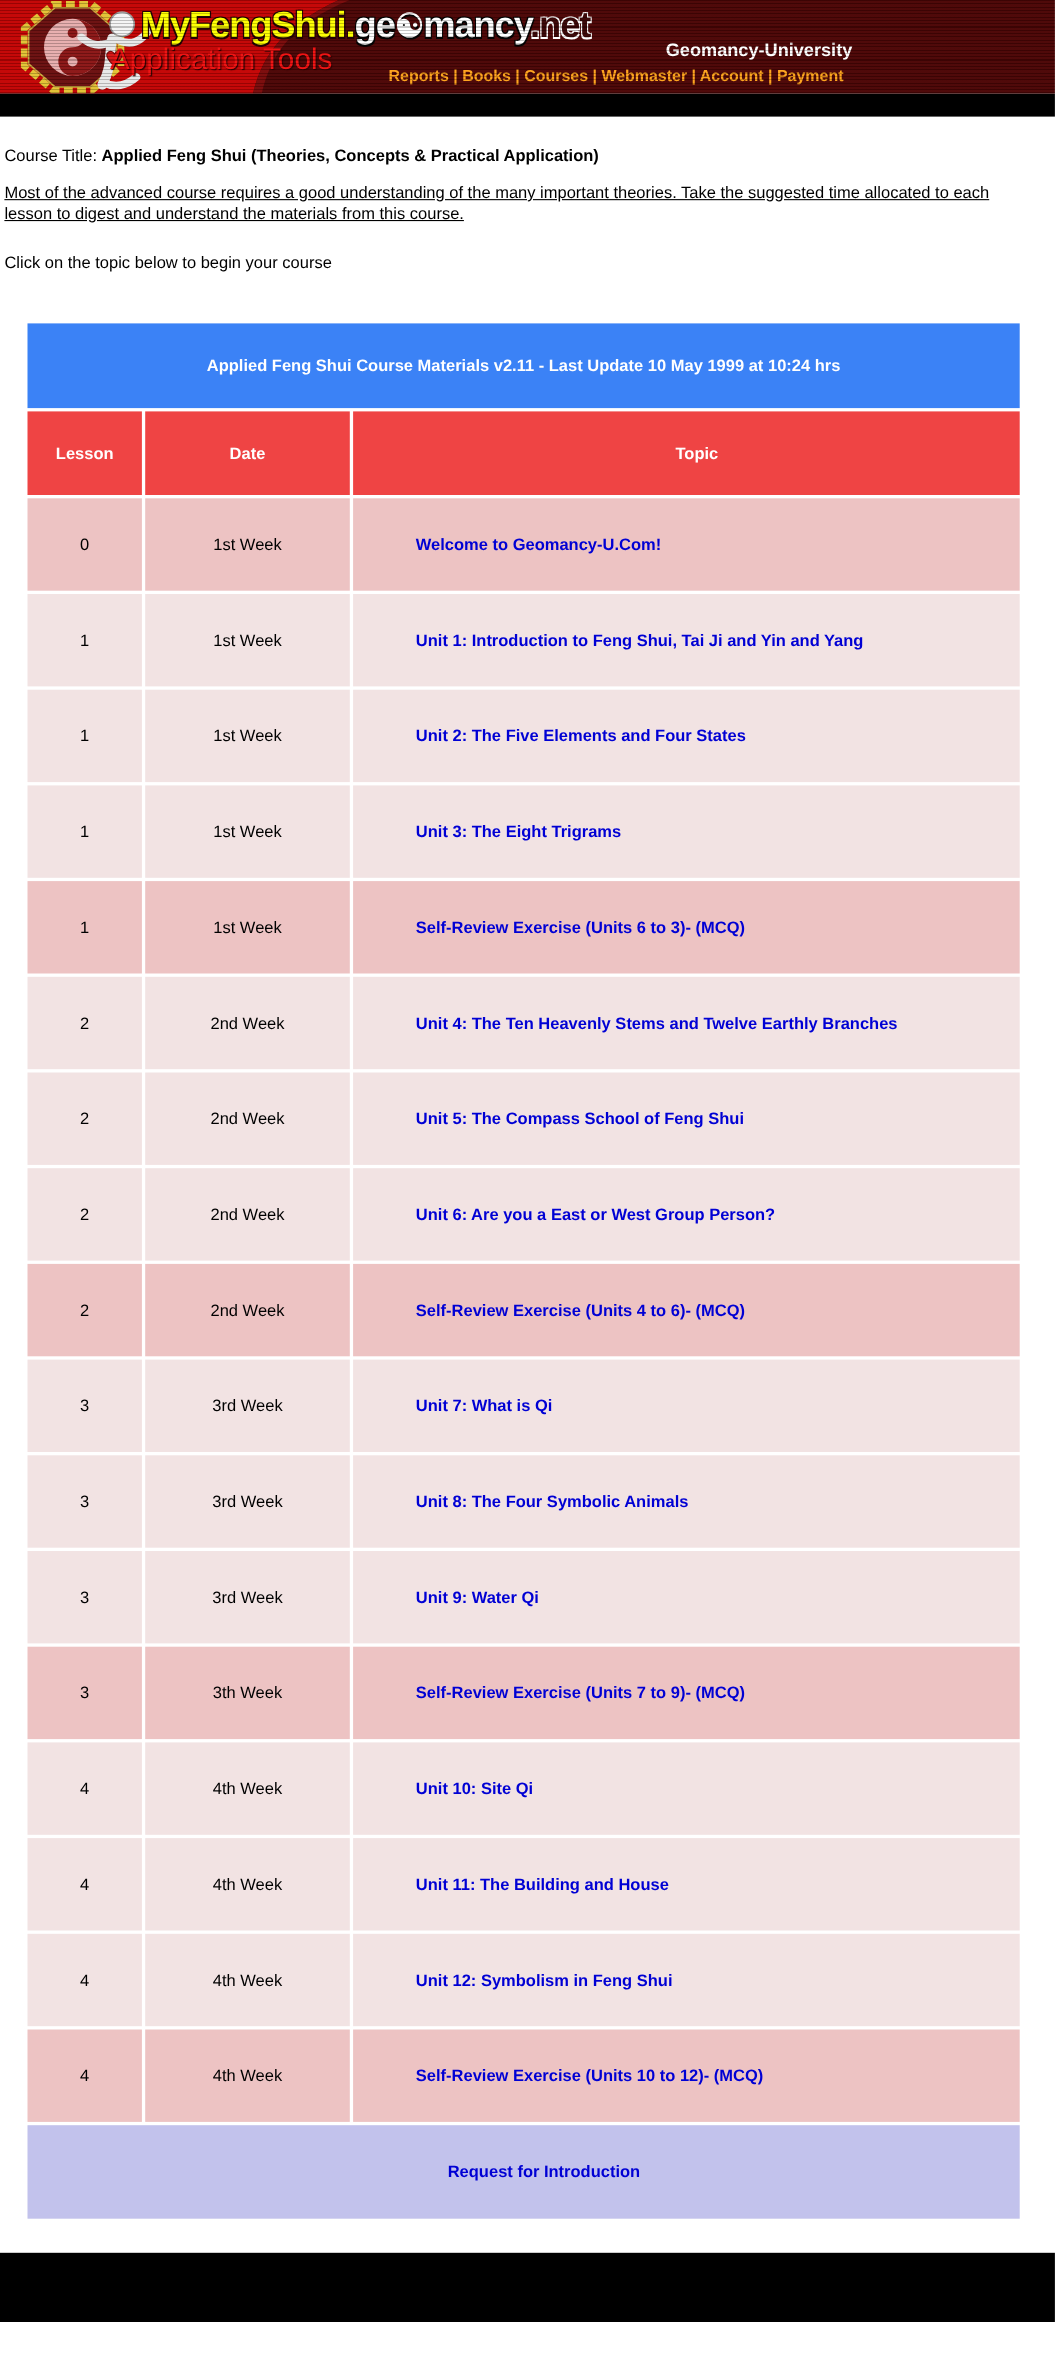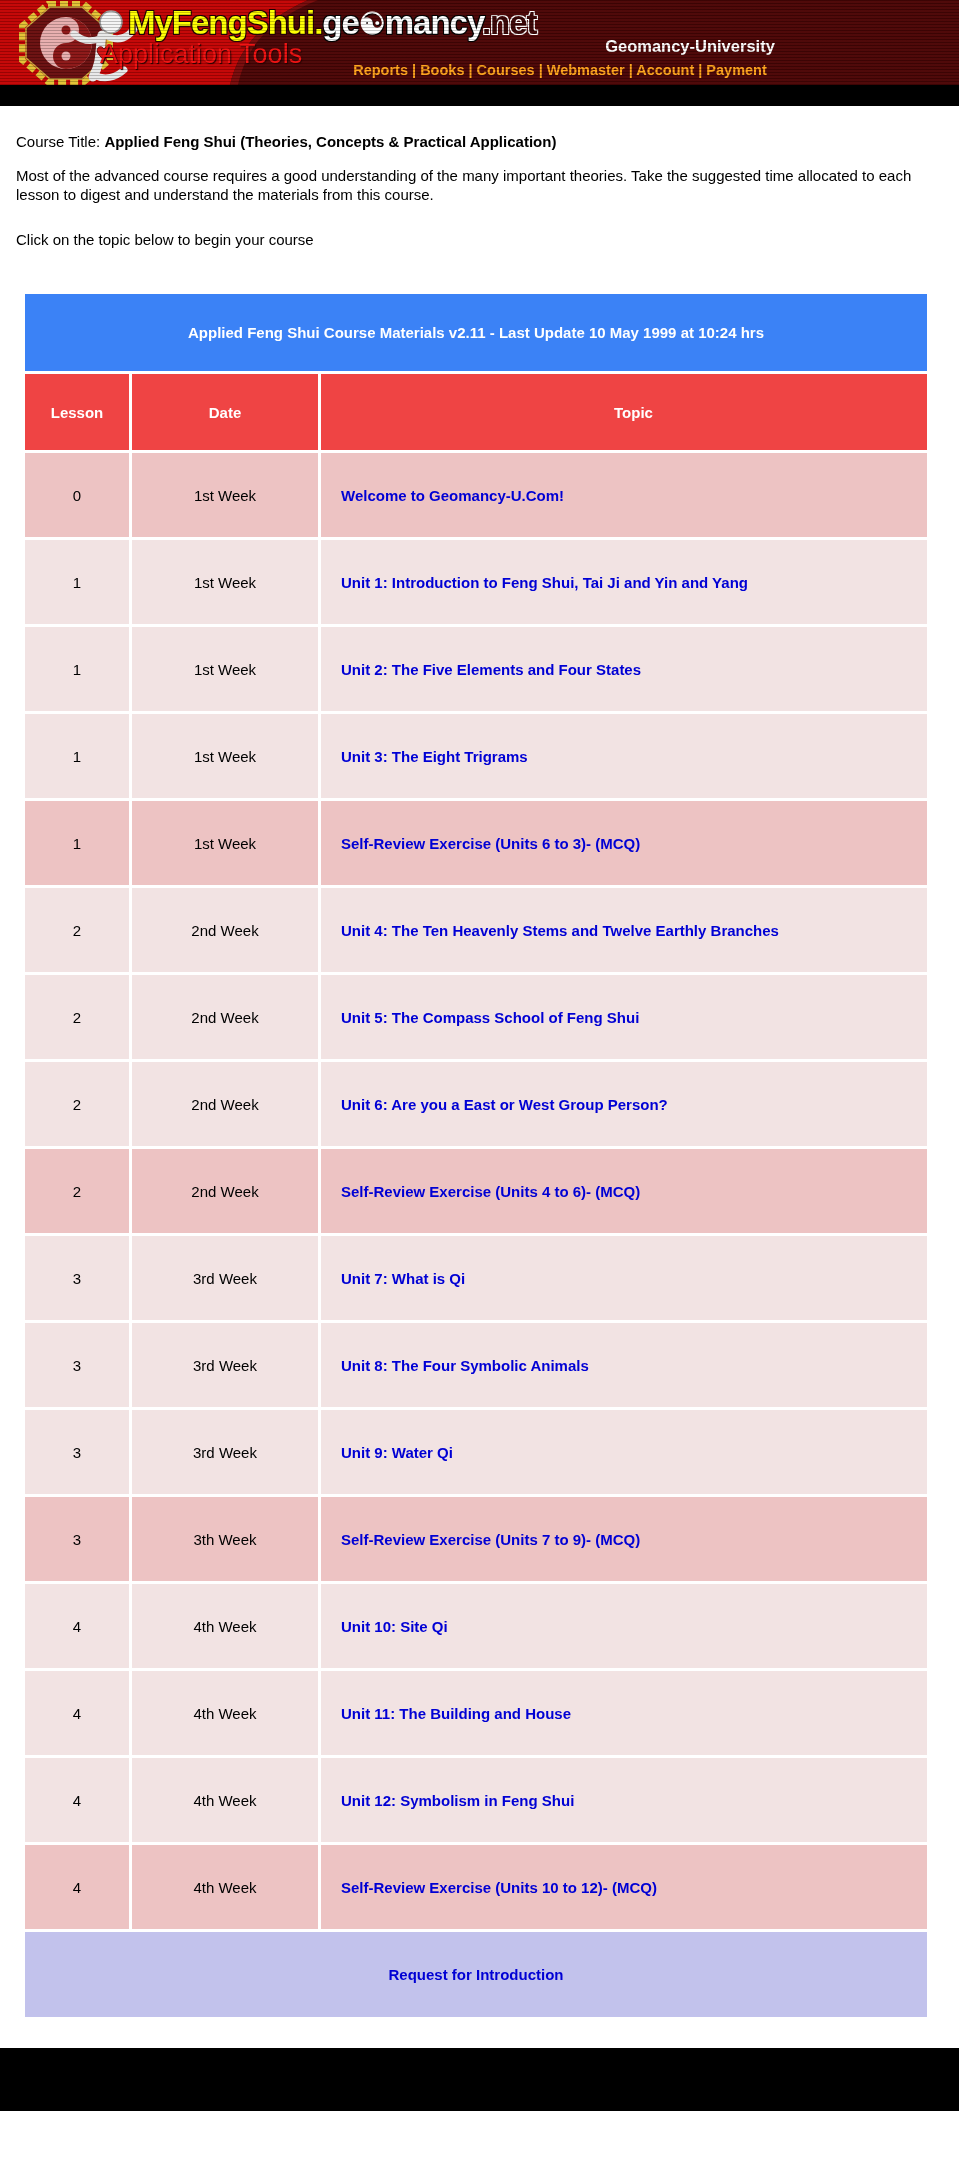--- a/index.html
+++ b/index.html
@@ -17,40 +17,40 @@
   .brand .b-white{color:#ffffff;text-shadow:1px 1px 0 #000,-1px 1px 0 #000,1px -1px 0 #000,-1px -1px 0 #000;}
   .brand .b-yin{color:#ffffff;font-size:30px;text-shadow:1px 1px 0 #000;}
   .brand .b-net{color:#3a0505;text-shadow:1px 1px 0 #fff,-1px 1px 0 #fff,1px -1px 0 #fff,-1px -1px 0 #fff;}
   .app-tools{position:absolute;left:100px;top:39px;z-index:4;font-size:27px;color:#f01010;text-shadow:1px 1px 1px #2a0000;white-space:nowrap;}
   .uni{position:absolute;left:545px;top:37px;width:290px;text-align:center;z-index:4;color:#ffffff;font-weight:bold;font-size:16.5px;}
   .nav{position:absolute;left:330px;top:62px;width:460px;text-align:center;z-index:4;font-weight:bold;font-size:14.5px;color:#ffa41c;white-space:nowrap;}
   .nav a{color:#ffa41c;text-decoration:none;}
   .black-bar{height:21px;background:#000000;}
 
   
-  .intro{padding-left:16px;padding-right:8px;}
+  .intro{padding-left:4px;padding-right:8px;}
   .course-title{margin:27px 0 0 0;font-size:15px;}
   .course-title b{font-weight:bold;}
-  .desc{margin:16px 0 12px 0;font-size:15px;line-height:19px;max-width:942px;}
+  .desc{margin:16px 0 12px 0;font-size:15px;line-height:19px;max-width:942px;text-decoration:underline;}
   .click-line{margin:27px 0 0 0;font-size:15px;}
 
   
   table.course{border-collapse:separate;border-spacing:3px;margin:43px 0 0 22px;width:908px;table-layout:fixed;}
   table.course td{font-size:15px;vertical-align:middle;}
   .caption-row td{background:#3b82f6;color:#ffffff;font-weight:bold;font-size:13.5px;text-align:center;height:75px;}
   .head-row td{background:#ef4444;color:#ffffff;font-weight:bold;height:74px;}
   .head-row .c-lesson,.head-row .c-date{text-align:center;}
   .head-row .c-topic{text-align:center;padding-left:20px;}
   col.col-lesson{width:104px;}
   col.col-date{width:186px;}
   .data-row td{background:#f2e3e3;height:82px;}
   .data-row.hl td{background:#edc3c3;}
   .cell-center{text-align:center;color:#000;}
   .cell-topic{text-align:left;padding-left:20px;}
-  a.topic-link{color:#0000d4;font-weight:bold;text-decoration:none;}
+  a.topic-link{color:#0000d4;font-weight:bold;text-decoration:none;margin-left:37px;}
   .action-row td{background:#c2c2ec;height:83px;text-align:center;}
 
   
   .site-footer{margin-top:28px;height:63px;background:#000000;display:flex;justify-content:center;align-items:flex-end;padding-bottom:10px;box-sizing:border-box;}
 </style>
 </head>
 <body>
 
 <header>
   <div class="banner">

